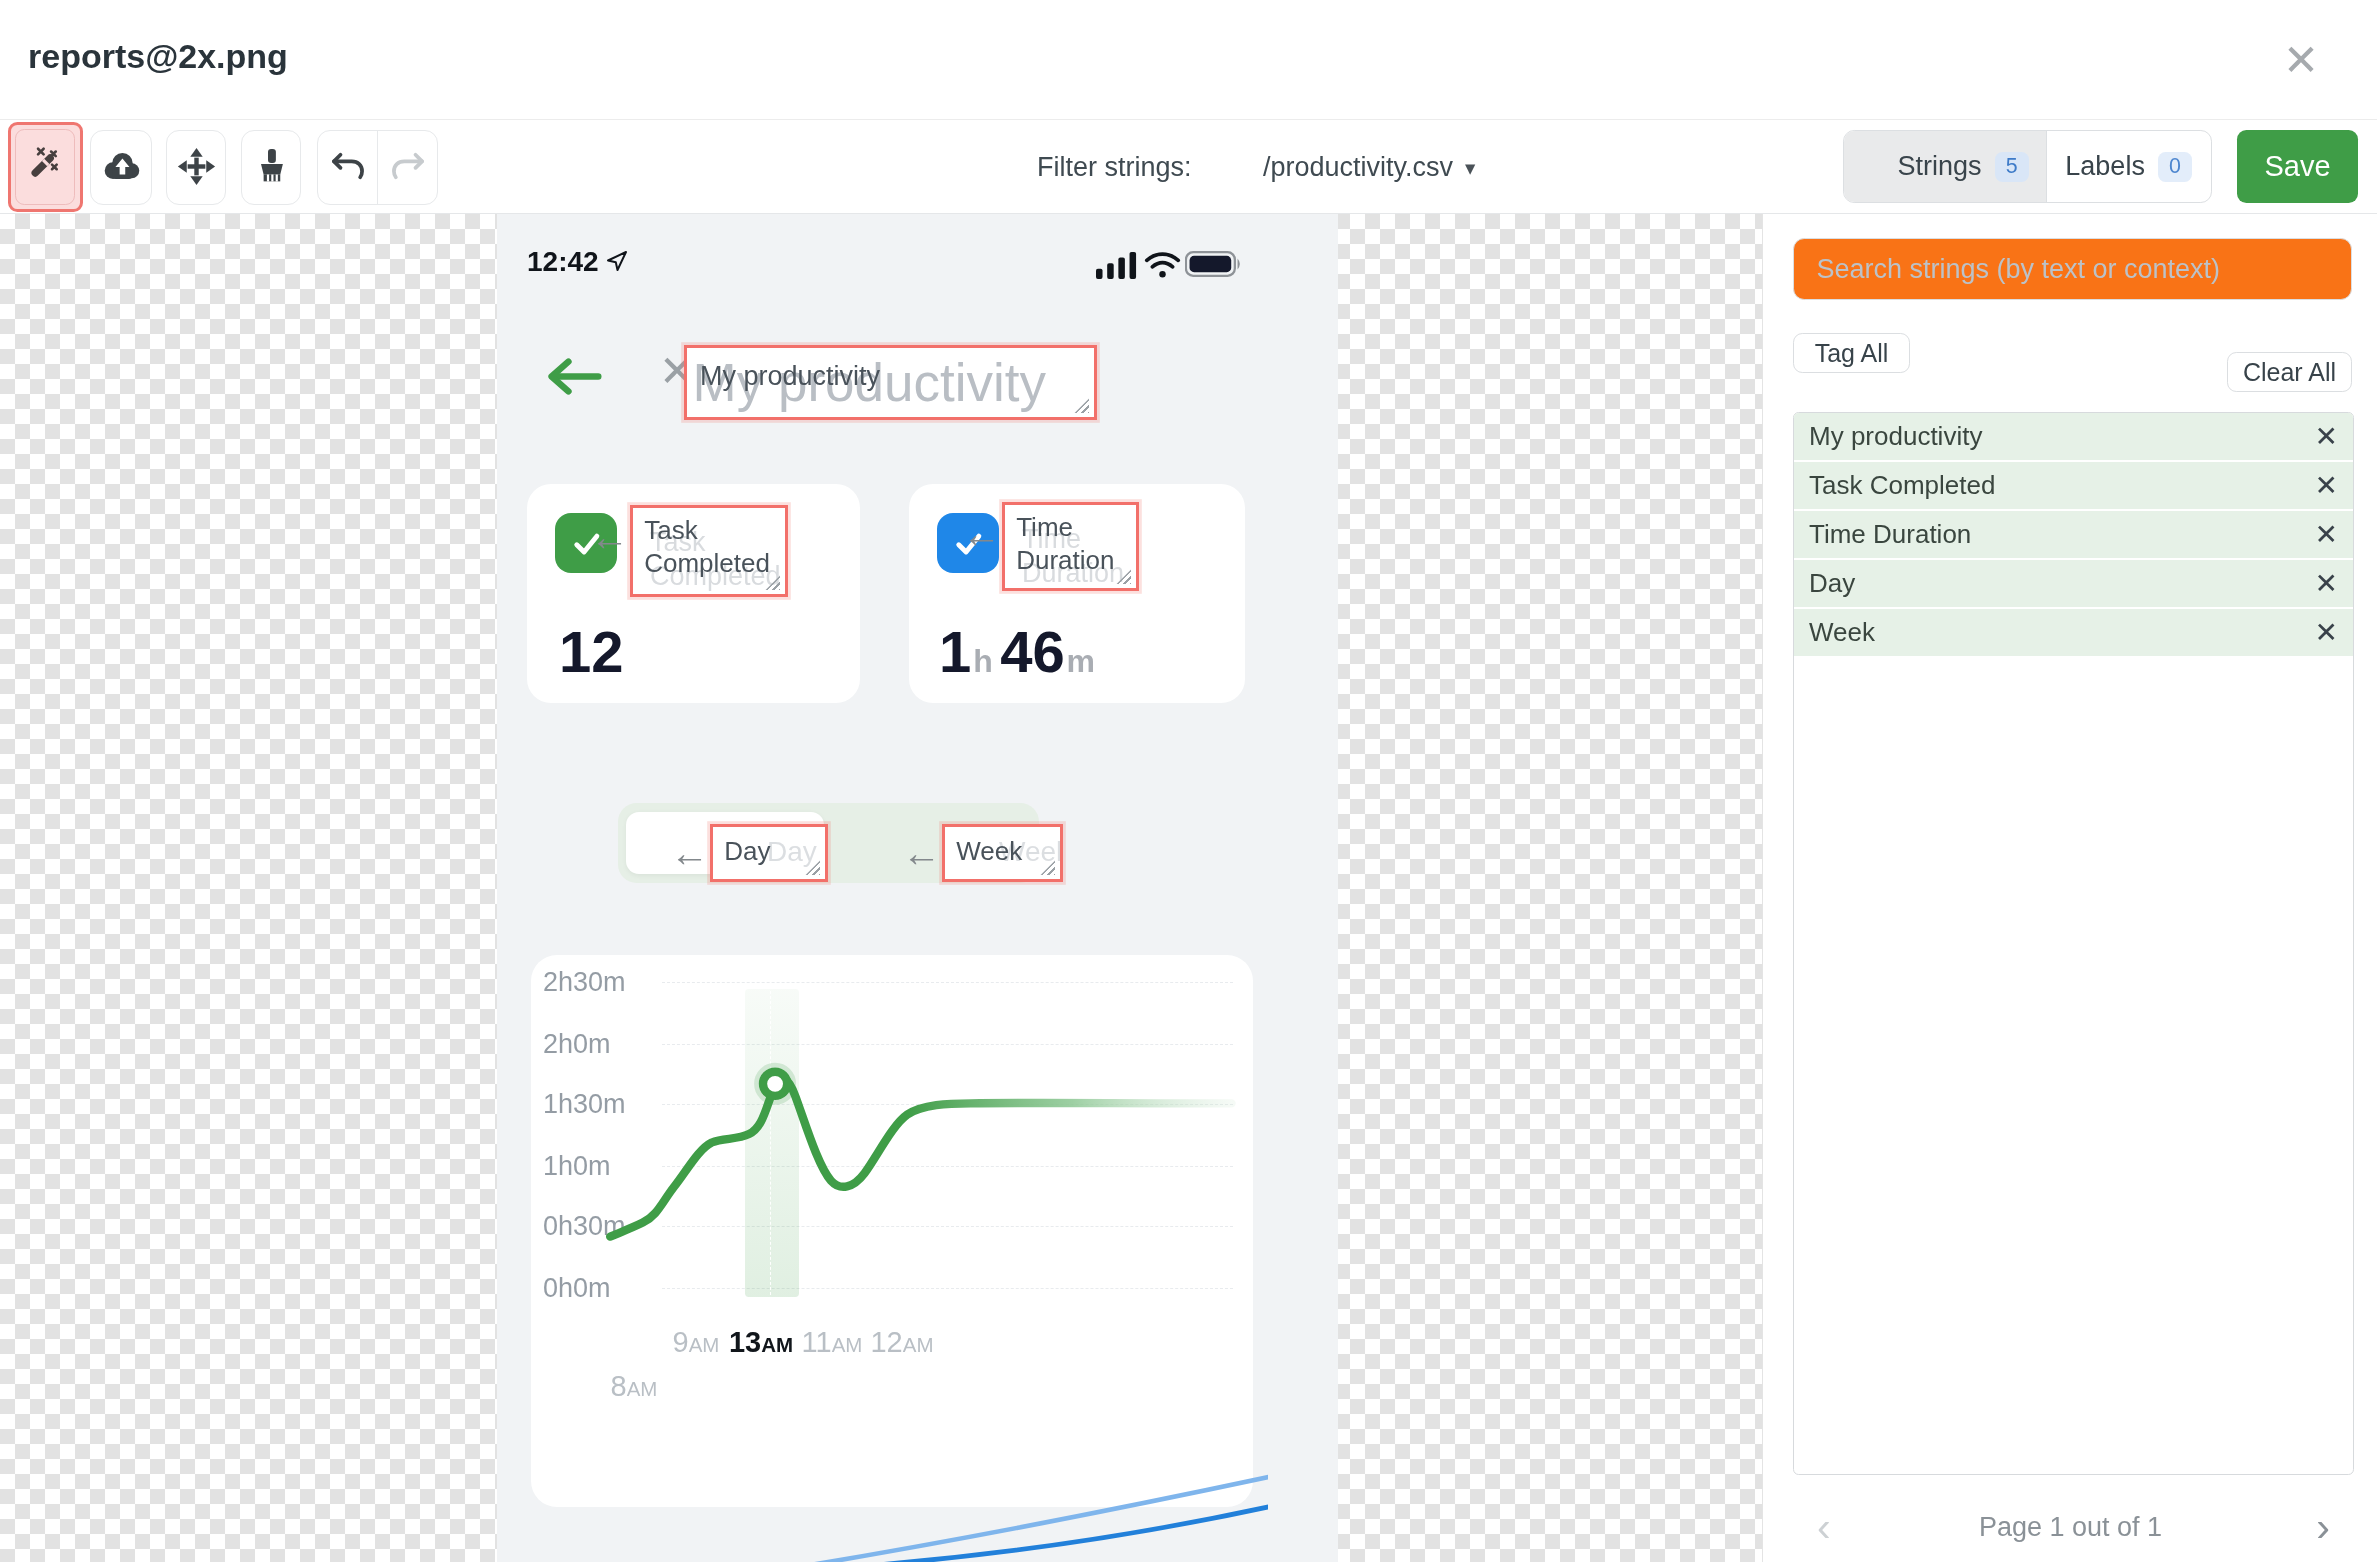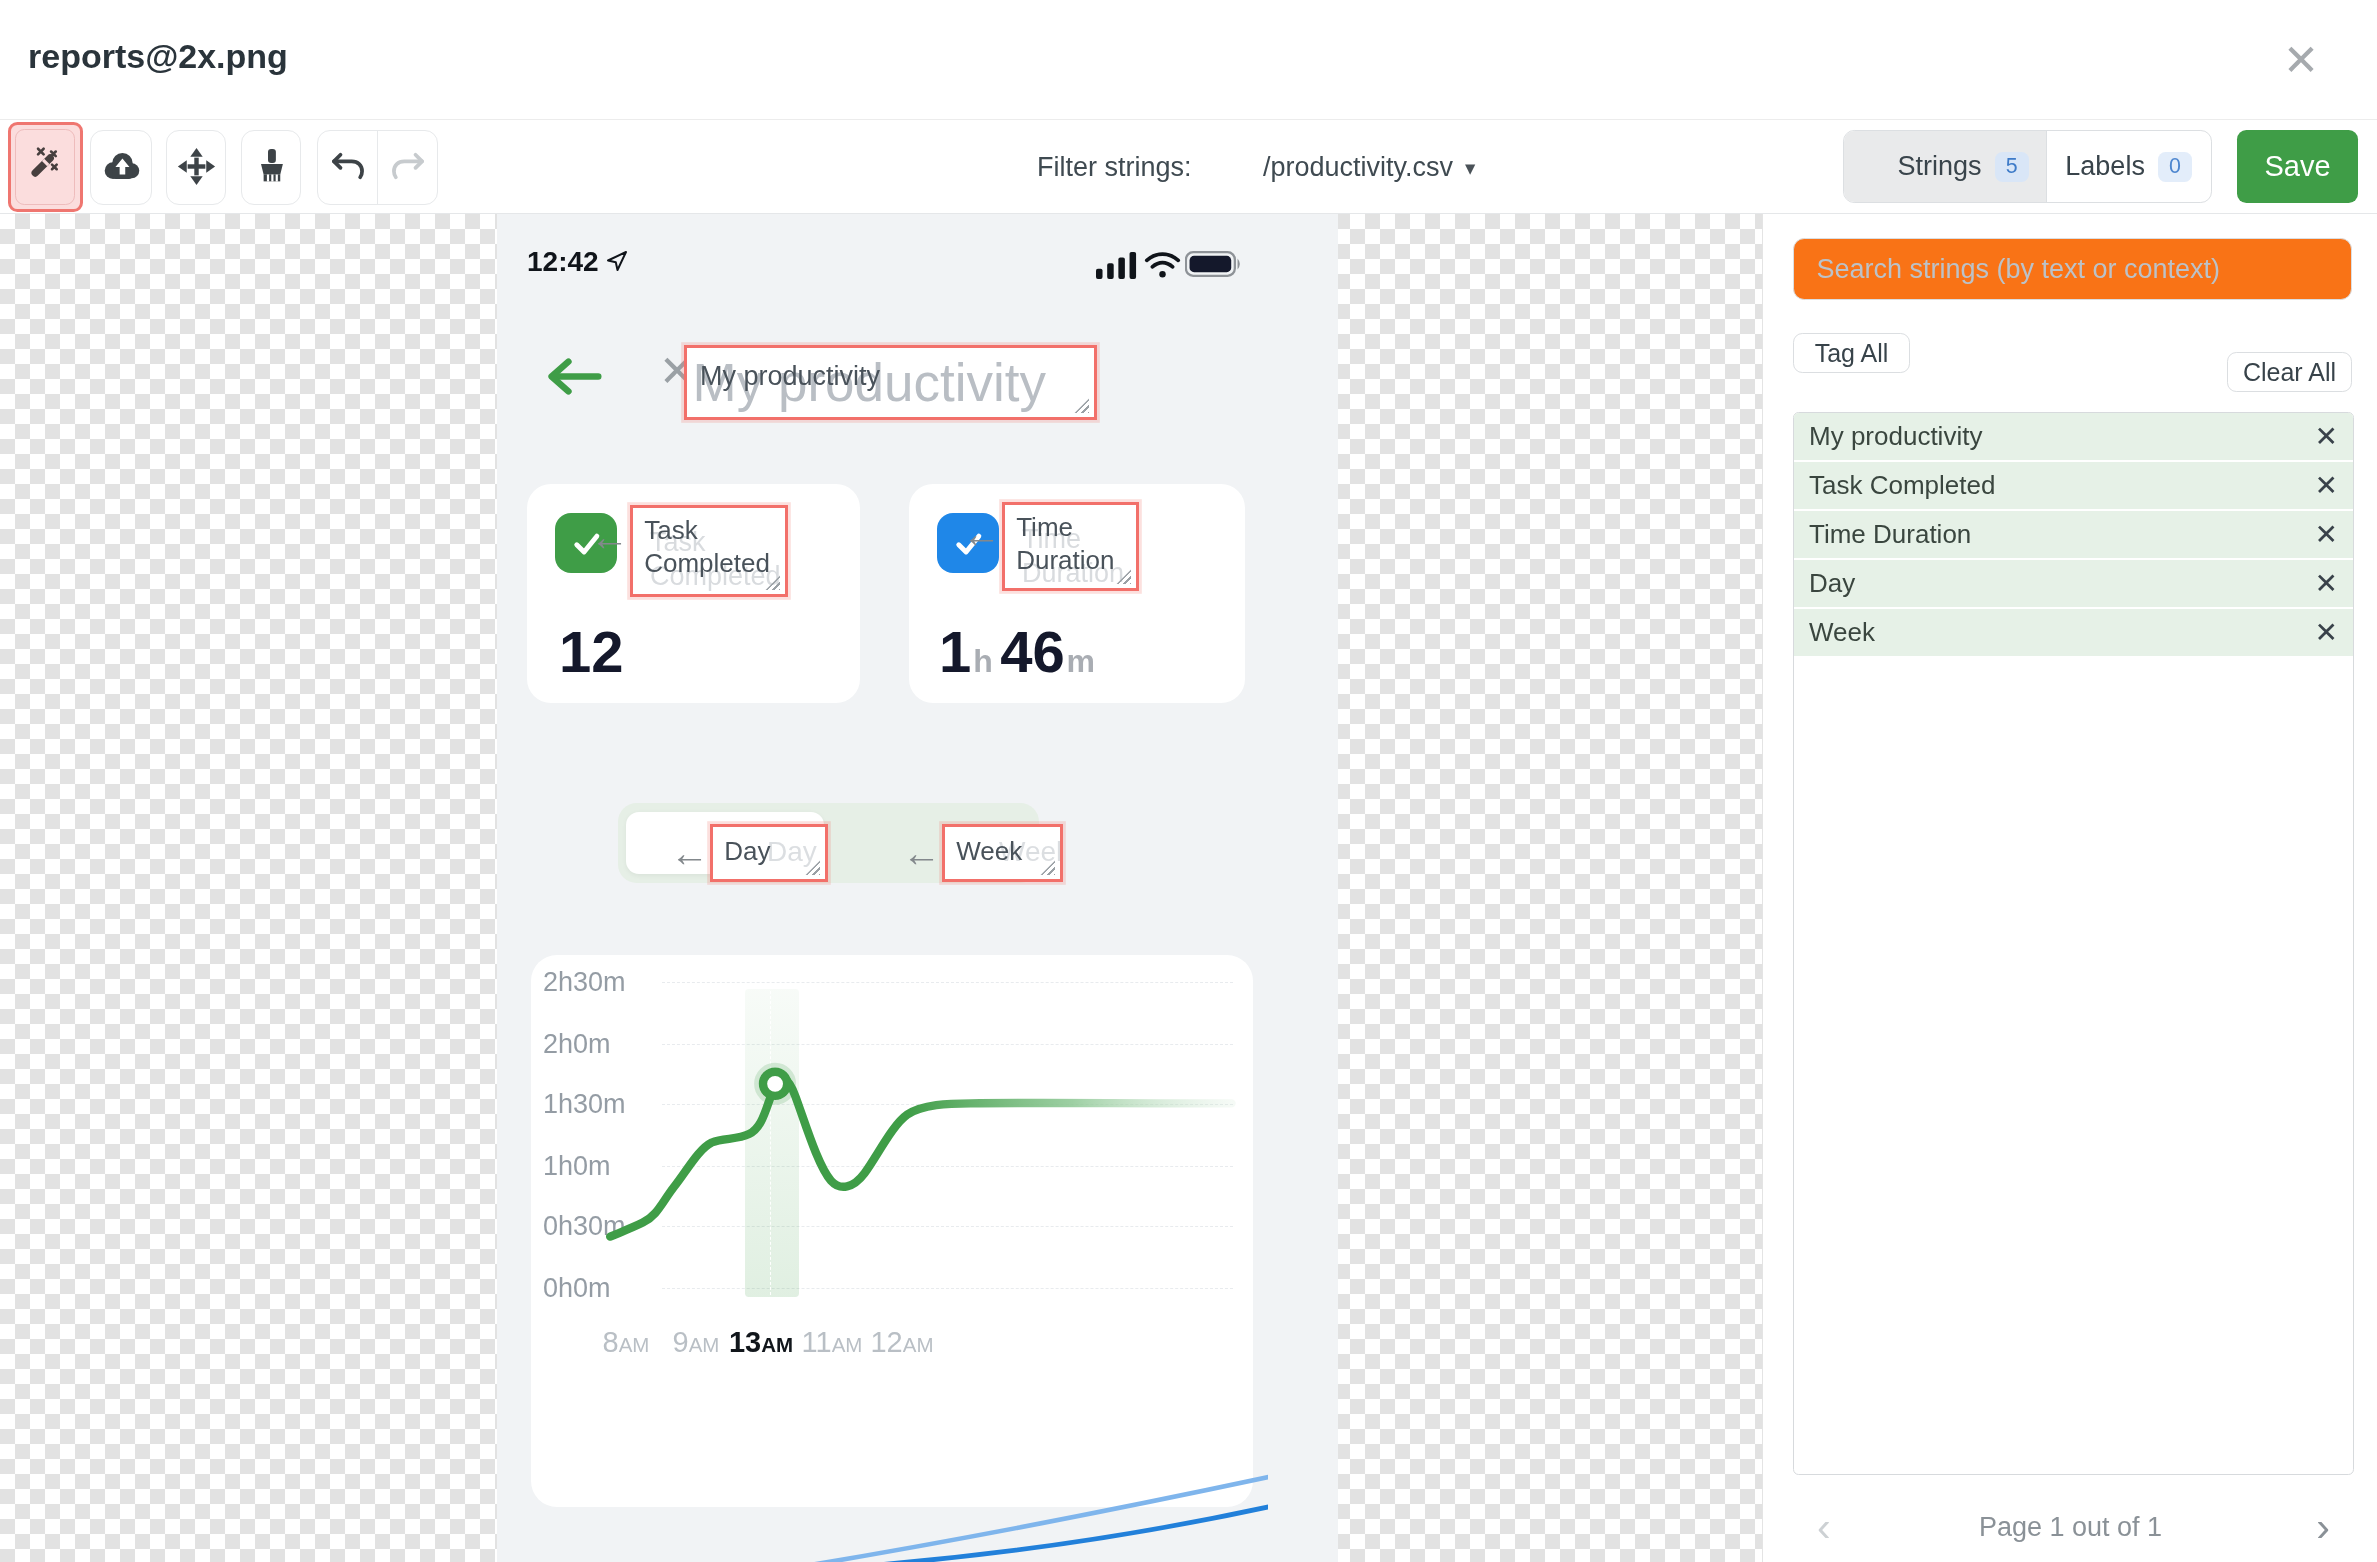--- a/index.html
+++ b/index.html
@@ -329,21 +329,21 @@
                    C 268 127, 276 130, 284 152
                    C 294 179, 308 226, 322 242
                    C 332 253, 346 250, 358 234
                    C 372 215, 388 182, 404 171
                    C 420 160, 448 159, 472 159
                    C 530 158, 620 159, 752 159" stroke="url(#lg)" stroke-width="9" fill="none" stroke-linecap="round"></path>
           <circle cx="262" cy="138" r="20" fill="none" stroke="rgba(63,157,71,0.18)" stroke-width="5"></circle>
           <circle cx="262" cy="138" r="13" fill="#fff" stroke="#3f9d47" stroke-width="9"></circle>
         </svg>
 
-        <div class="xtick" style="left:53px;">
+        <div class="xtick" style="left:61px;margin-top:44px;">
           <span>8</span><span class="suf">AM</span>
         </div>
         <div class="xtick" style="left:123px;">
           <span>9</span><span class="suf">AM</span>
         </div>
         <div class="xtick active" style="left:188px;">
           <span>13</span><span class="suf">AM</span>
         </div>
         <div class="xtick" style="left:259px;">
           <span>11</span><span class="suf">AM</span>

